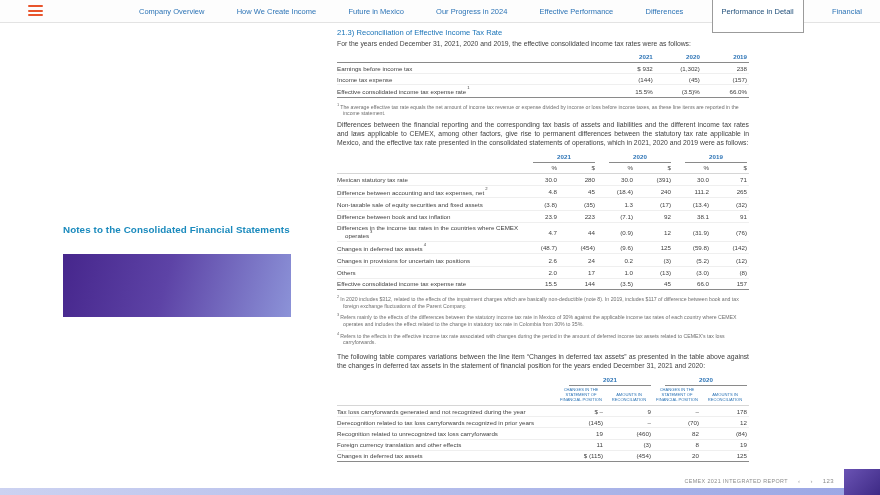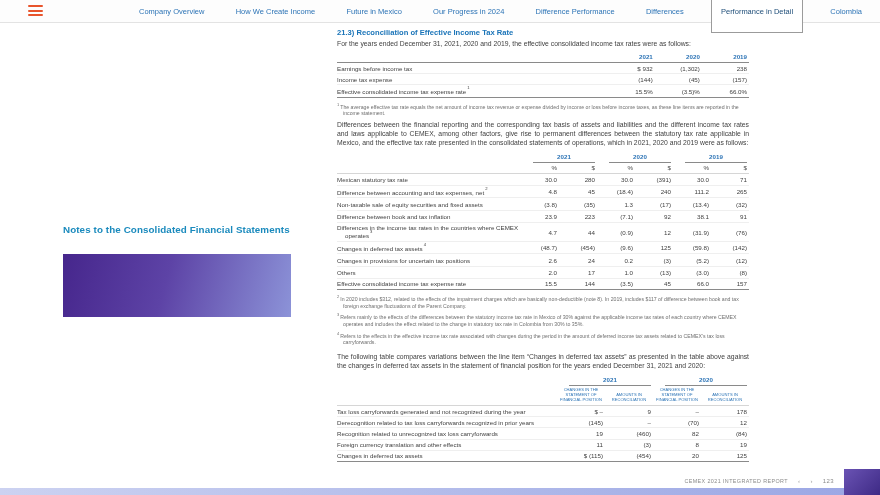--- a/index.html
+++ b/index.html
@@ -17,21 +17,21 @@
   .nav-item.active { border:1px solid #9b9b9b; background:#ffffff; color:#1f4e79; padding:16px 9px; }
 
   
   .side-title { position:absolute; left:63px; top:224px; font-size:9.8px; font-weight:bold;
     color:#1a8abd; white-space:nowrap; letter-spacing:0.1px; }
   .side-box { position:absolute; left:63px; top:254px; width:228px; height:63px;
     background:linear-gradient(105deg,#46268c 0%,#5d43a6 45%,#8c93d8 100%); }
 
   
   .main { position:absolute; left:337px; top:28px; width:412px; }
-  h2.section { font-size:7.6px; font-weight:bold; color:#1a74b8; margin:0 0 3px 0; }
+  h2.section { font-size:7.6px; font-weight:normal; color:#1a74b8; margin:0 0 3px 0; }
   p.intro { font-size:6.8px; margin:0 0 5px 0; }
   p.para { font-size:6.8px; text-align:justify; line-height:1.35; margin:0 0 6px 0; }
   p.fn { font-size:5.2px; color:#6f6f6f; line-height:1.3; margin:2px 0 3px 0;
     padding-left:6px; text-indent:-6px; }
   p.fn sup { font-size:4px; margin-right:1px; }
   .fns { margin-bottom:6px; }
 
   table { border-collapse:collapse; width:100%; font-size:6.2px; color:#3f3f3f; }
   table { margin:2px 0 4px 0; }
   td,th { padding:1.6px 2px; }
@@ -71,24 +71,24 @@
   <div class="hamburger">
       <span></span>
       <span></span>
       <span></span>
     </div>
   <div class="nav-items">
     <div class="nav-item">Company Overview</div>
     <div class="nav-item">How We Create Income</div>
     <div class="nav-item">Future in Mexico</div>
     <div class="nav-item">Our Progress in 2024</div>
-    <div class="nav-item">Difference Performance</div>
+    <div class="nav-item">Effective Performance</div>
     <div class="nav-item">Differences</div>
     <div class="nav-item active">Performance in Detail</div>
-    <div class="nav-item">Colombia</div>
+    <div class="nav-item">Financial</div>
   </div>
 </div>
 
 <div class="side-title">Notes to the Consolidated Financial Statements</div>
 <div class="side-box"></div>
 
 <div class="main">
 
   <h2 class="section">21.3) Reconciliation of Effective Income Tax Rate</h2>
   <p class="intro">For the years ended December 31, 2021, 2020 and 2019, the effective consolidated income tax rates were as follows:</p>

